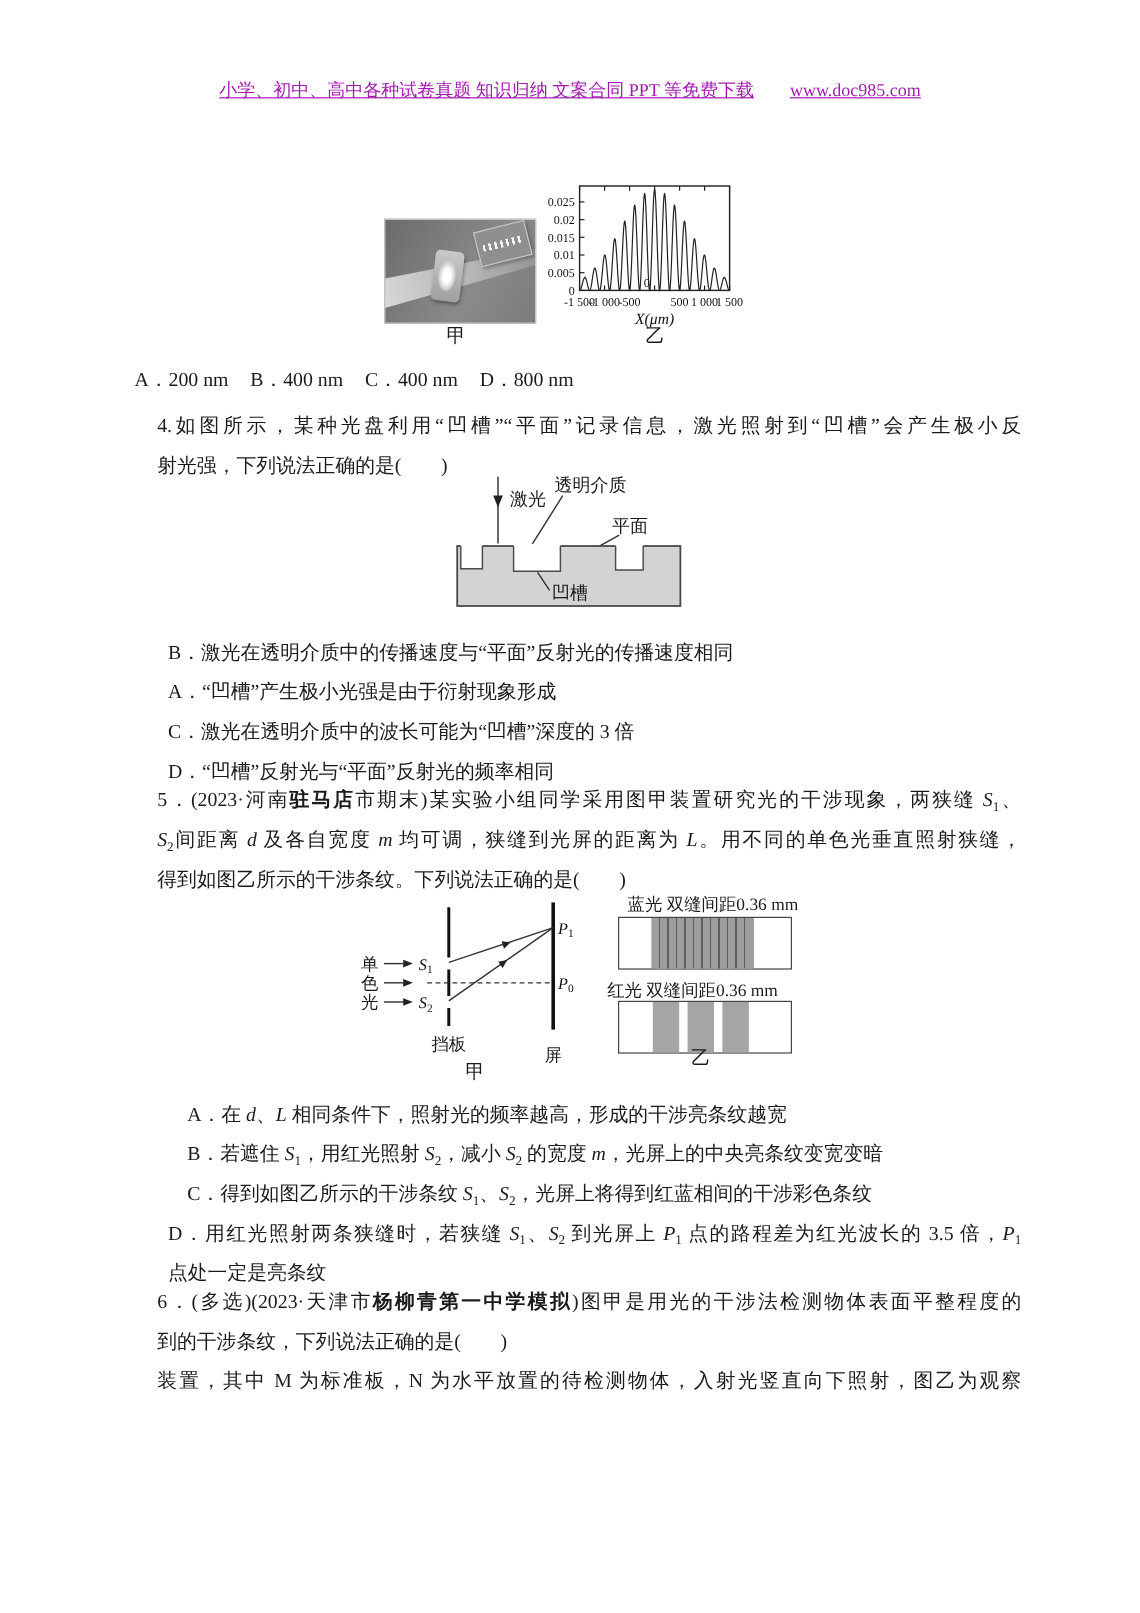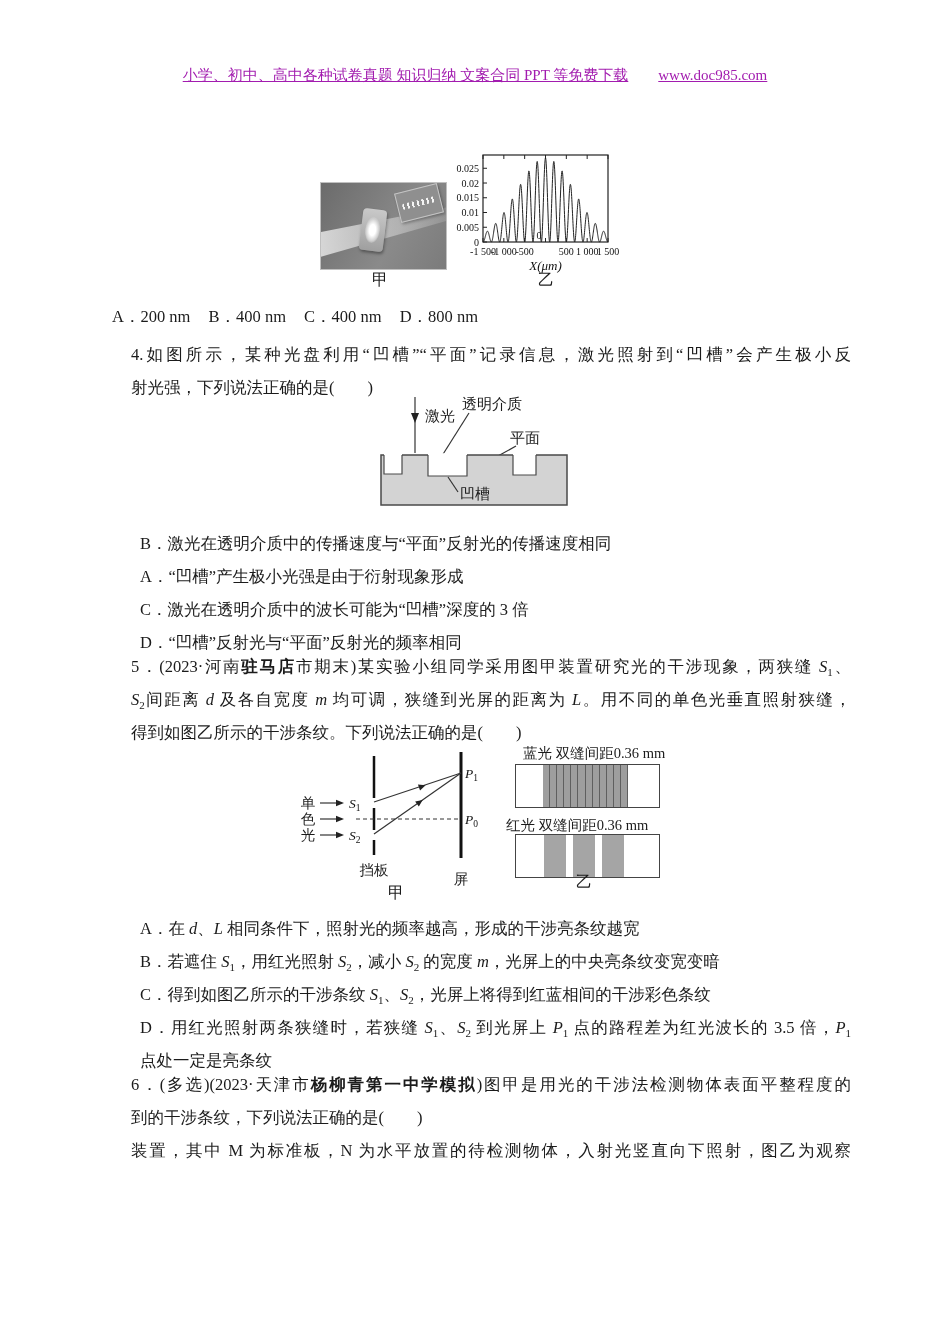--- a/index.html
+++ b/index.html
@@ -189,21 +189,21 @@
     <div class="fr-blue-band"></div>
   </div>
   <div class="fr-label" style="left:506px;top:816px;">红光 双缝间距0.36 mm</div>
   <div class="fr-box" style="left:515px;top:834px;">
     <div class="fr-red-stripe" style="left:28px;"></div>
     <div class="fr-red-stripe" style="left:57px;"></div>
     <div class="fr-red-stripe" style="left:86px;"></div>
   </div>
   <div class="cap" style="left:576px;top:872px;">乙</div>
 
-  <div class="textblock" style="top:912px;left:112px;width:739px;">
+  <div class="textblock" style="top:912px;left:128px;width:739px;">
       <div class="line"><span>A．在 </span><span class="seg-i">d</span><span>、</span><span class="seg-i">L</span><span> 相同条件下，照射光的频率越高，形成的干涉亮条纹越宽</span></div>
       <div class="line"><span>B．若遮住 </span><span class="seg-i">S</span><sub class="sx">1</sub><span>，用红光照射 </span><span class="seg-i">S</span><sub class="sx">2</sub><span>，减小 </span><span class="seg-i">S</span><sub class="sx">2</sub><span> 的宽度 </span><span class="seg-i">m</span><span>，光屏上的中央亮条纹变宽变暗</span></div>
       <div class="line"><span>C．得到如图乙所示的干涉条纹 </span><span class="seg-i">S</span><sub class="sx">1</sub><span>、</span><span class="seg-i">S</span><sub class="sx">2</sub><span>，光屏上将得到红蓝相间的干涉彩色条纹</span></div>
     </div>
   <div class="textblock" style="top:1011px;left:112px;width:739px;">
       <div class="line fill"><span>D．用红光照射两条狭缝时，若狭缝 </span><span class="seg-i">S</span><sub class="sx">1</sub><span>、</span><span class="seg-i">S</span><sub class="sx">2</sub><span> 到光屏上 </span><span class="seg-i">P</span><sub class="sx">1</sub><span> 点的路程差为红光波长的 3.5 倍，</span><span class="seg-i">P</span><sub class="sx">1</sub></div>
       <div class="line"><span>点处一定是亮条纹</span></div>
     </div>
 
   <div class="textblock" style="top:1068px;">

